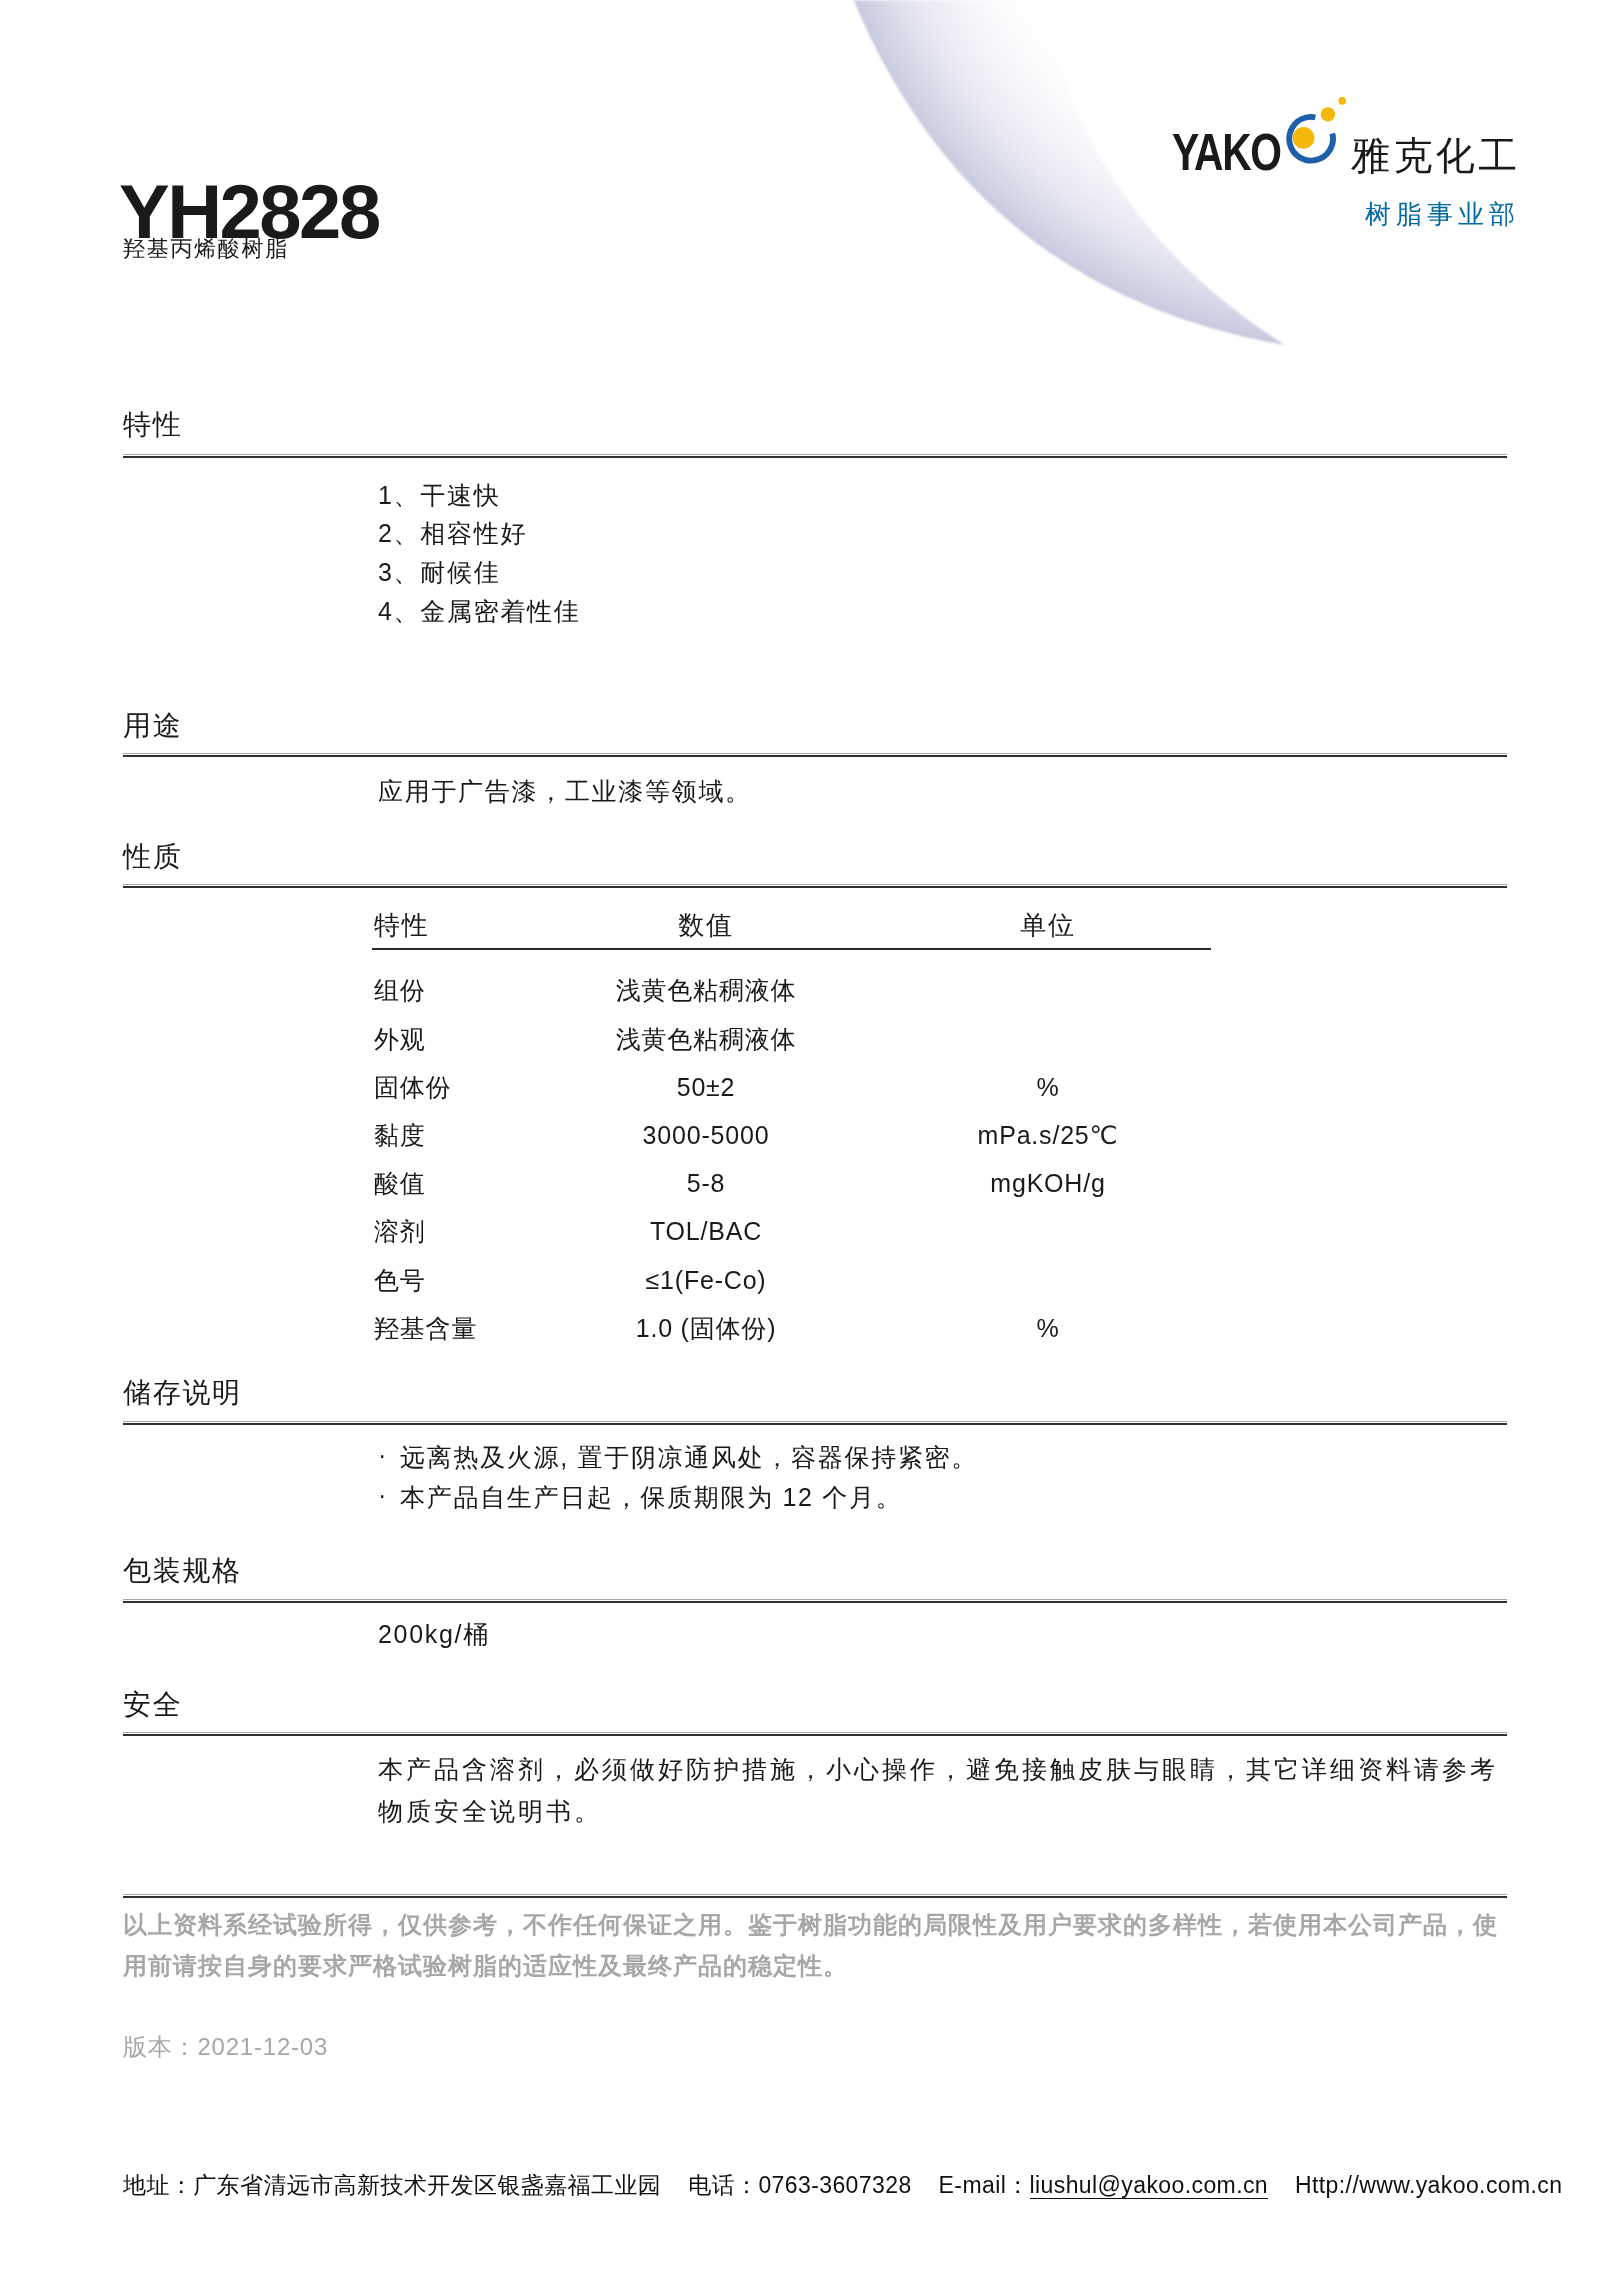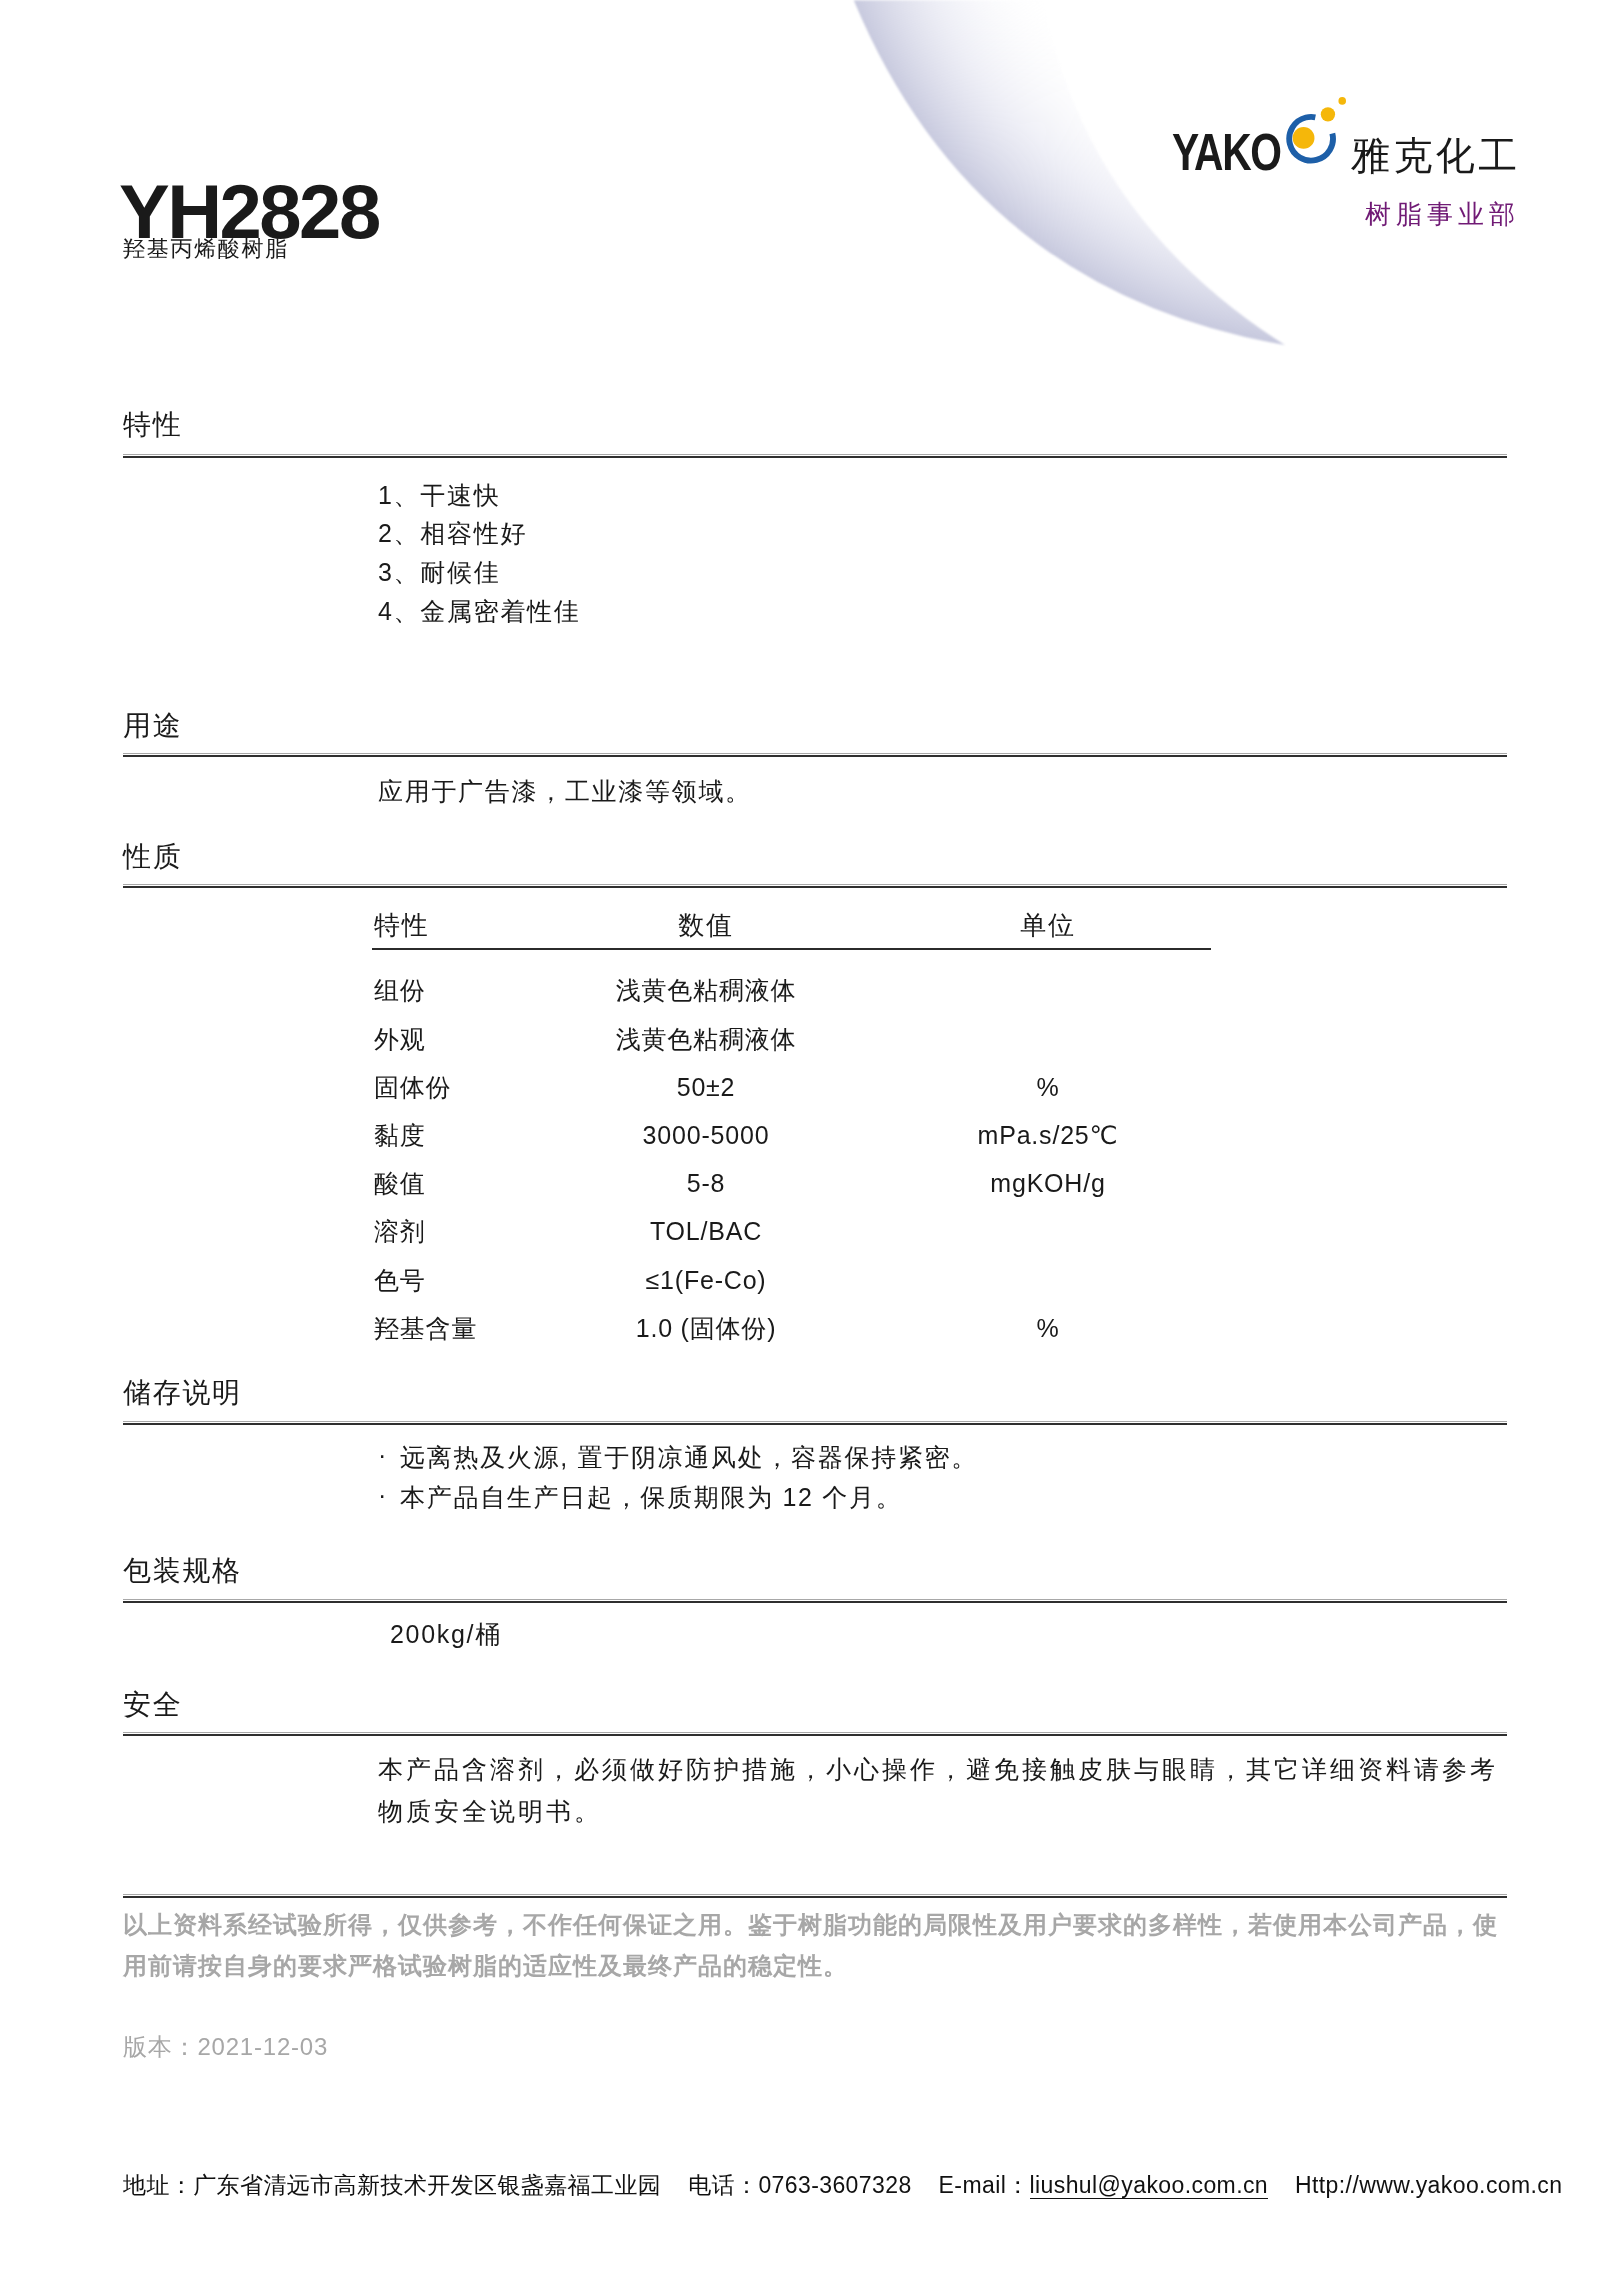--- a/index.html
+++ b/index.html
@@ -13,21 +13,21 @@
   .product-code{position:absolute;left:119px;top:123px;font-size:76px;font-weight:700;
     letter-spacing:-2.5px;line-height:76px;white-space:nowrap;}
   .product-name{position:absolute;left:123px;top:233px;font-size:22px;line-height:32px;letter-spacing:1.7px;}
   
   .logo-wordmark{position:absolute;left:1172px;top:127px;font-size:51px;font-weight:800;
     letter-spacing:-1.7px;line-height:51px;transform:scaleX(0.8);transform-origin:left top;white-space:nowrap;}
   .logo-orbit{position:absolute;left:1285px;top:95px;}
   .logo-company{position:absolute;left:1351px;top:134px;font-size:39px;font-weight:400;
     letter-spacing:3.4px;line-height:44px;white-space:nowrap;}
   .logo-division{position:absolute;left:1365px;top:198px;font-size:26px;letter-spacing:5px;
-    line-height:32px;color:#701a75;white-space:nowrap;}
+    line-height:32px;color:#0369a1;white-space:nowrap;}
   
   .sec-title{position:absolute;left:123px;font-size:28px;line-height:34px;letter-spacing:1.7px;white-space:nowrap;}
   .rule{position:absolute;left:123px;width:1384px;height:4.2px;
     background:linear-gradient(to bottom,#a8a8a8 0 0.8px,#ffffff 0.8px 1.7px,#2f2f2f 1.7px 4.2px);}
   .body-text{position:absolute;font-size:25px;line-height:34px;letter-spacing:1.7px;white-space:nowrap;}
   
   .feature-item{position:absolute;left:378px;font-size:25px;line-height:32px;letter-spacing:1.7px;white-space:nowrap;}
   
   .tbl-head{position:absolute;top:909px;font-size:26px;line-height:32px;letter-spacing:1.7px;}
   .tbl-line{position:absolute;left:372px;top:948px;width:839px;height:1.7px;background:#2b2b2b;}
@@ -137,21 +137,21 @@
   <div class="rule" style="top:1421px"></div>
   <div class="storage-item" style="top:1440px">
     <span class="bullet">·</span><span>远离热及火源, 置于阴凉通风处，容器保持紧密。</span>
   </div>
   <div class="storage-item" style="top:1480px">
     <span class="bullet">·</span><span>本产品自生产日起，保质期限为 12 个月。</span>
   </div>
 
   <div class="sec-title" style="top:1554px">包装规格</div>
   <div class="rule" style="top:1599px"></div>
-  <div class="body-text" style="left:390px;top:1617px">200kg/桶</div>
+  <div class="body-text" style="left:378px;top:1617px">200kg/桶</div>
 
   <div class="sec-title" style="top:1688px">安全</div>
   <div class="rule" style="top:1732px"></div>
   <div class="safety-text">本产品含溶剂，必须做好防护措施，小心操作，避免接触皮肤与眼睛，其它详细资料请参考物质安全说明书。</div>
 
   <div class="rule" style="top:1894px"></div>
   <div class="disclaimer">以上资料系经试验所得，仅供参考，不作任何保证之用。鉴于树脂功能的局限性及用户要求的多样性，若使用本公司产品，使用前请按自身的要求严格试验树脂的适应性及最终产品的稳定性。</div>
   <div class="version">版本：2021-12-03</div>
 
   <div class="contact">

